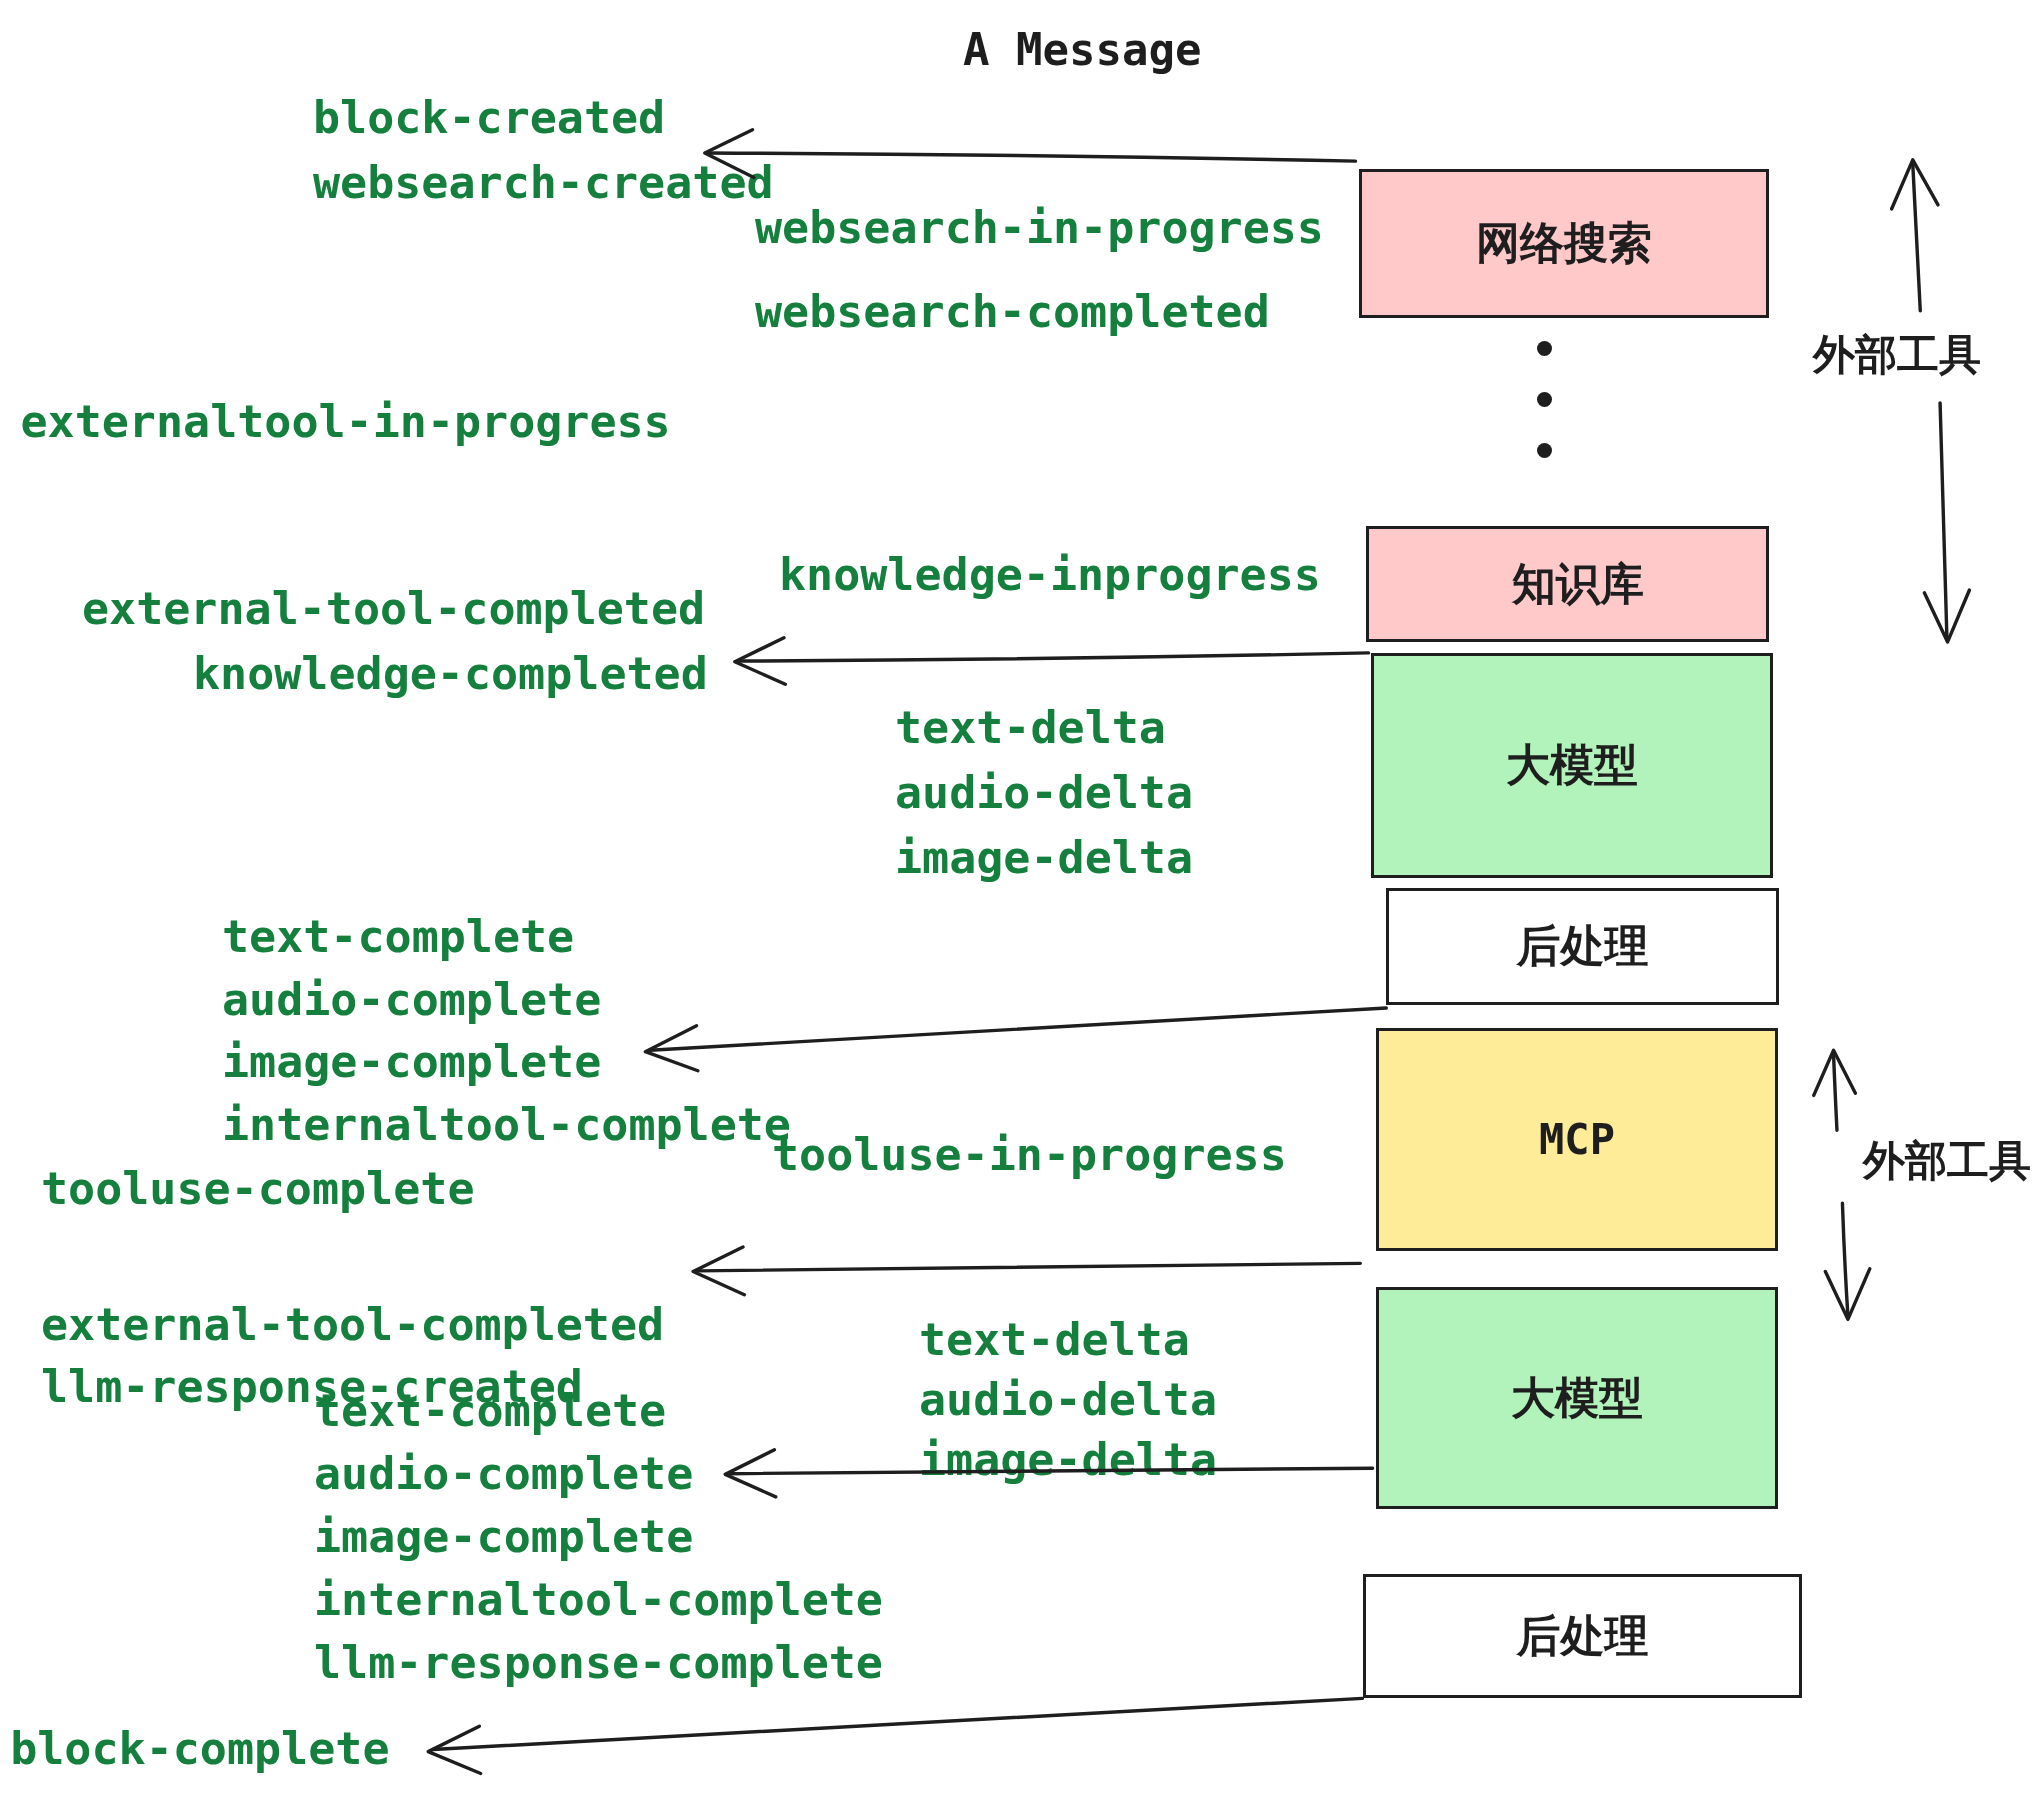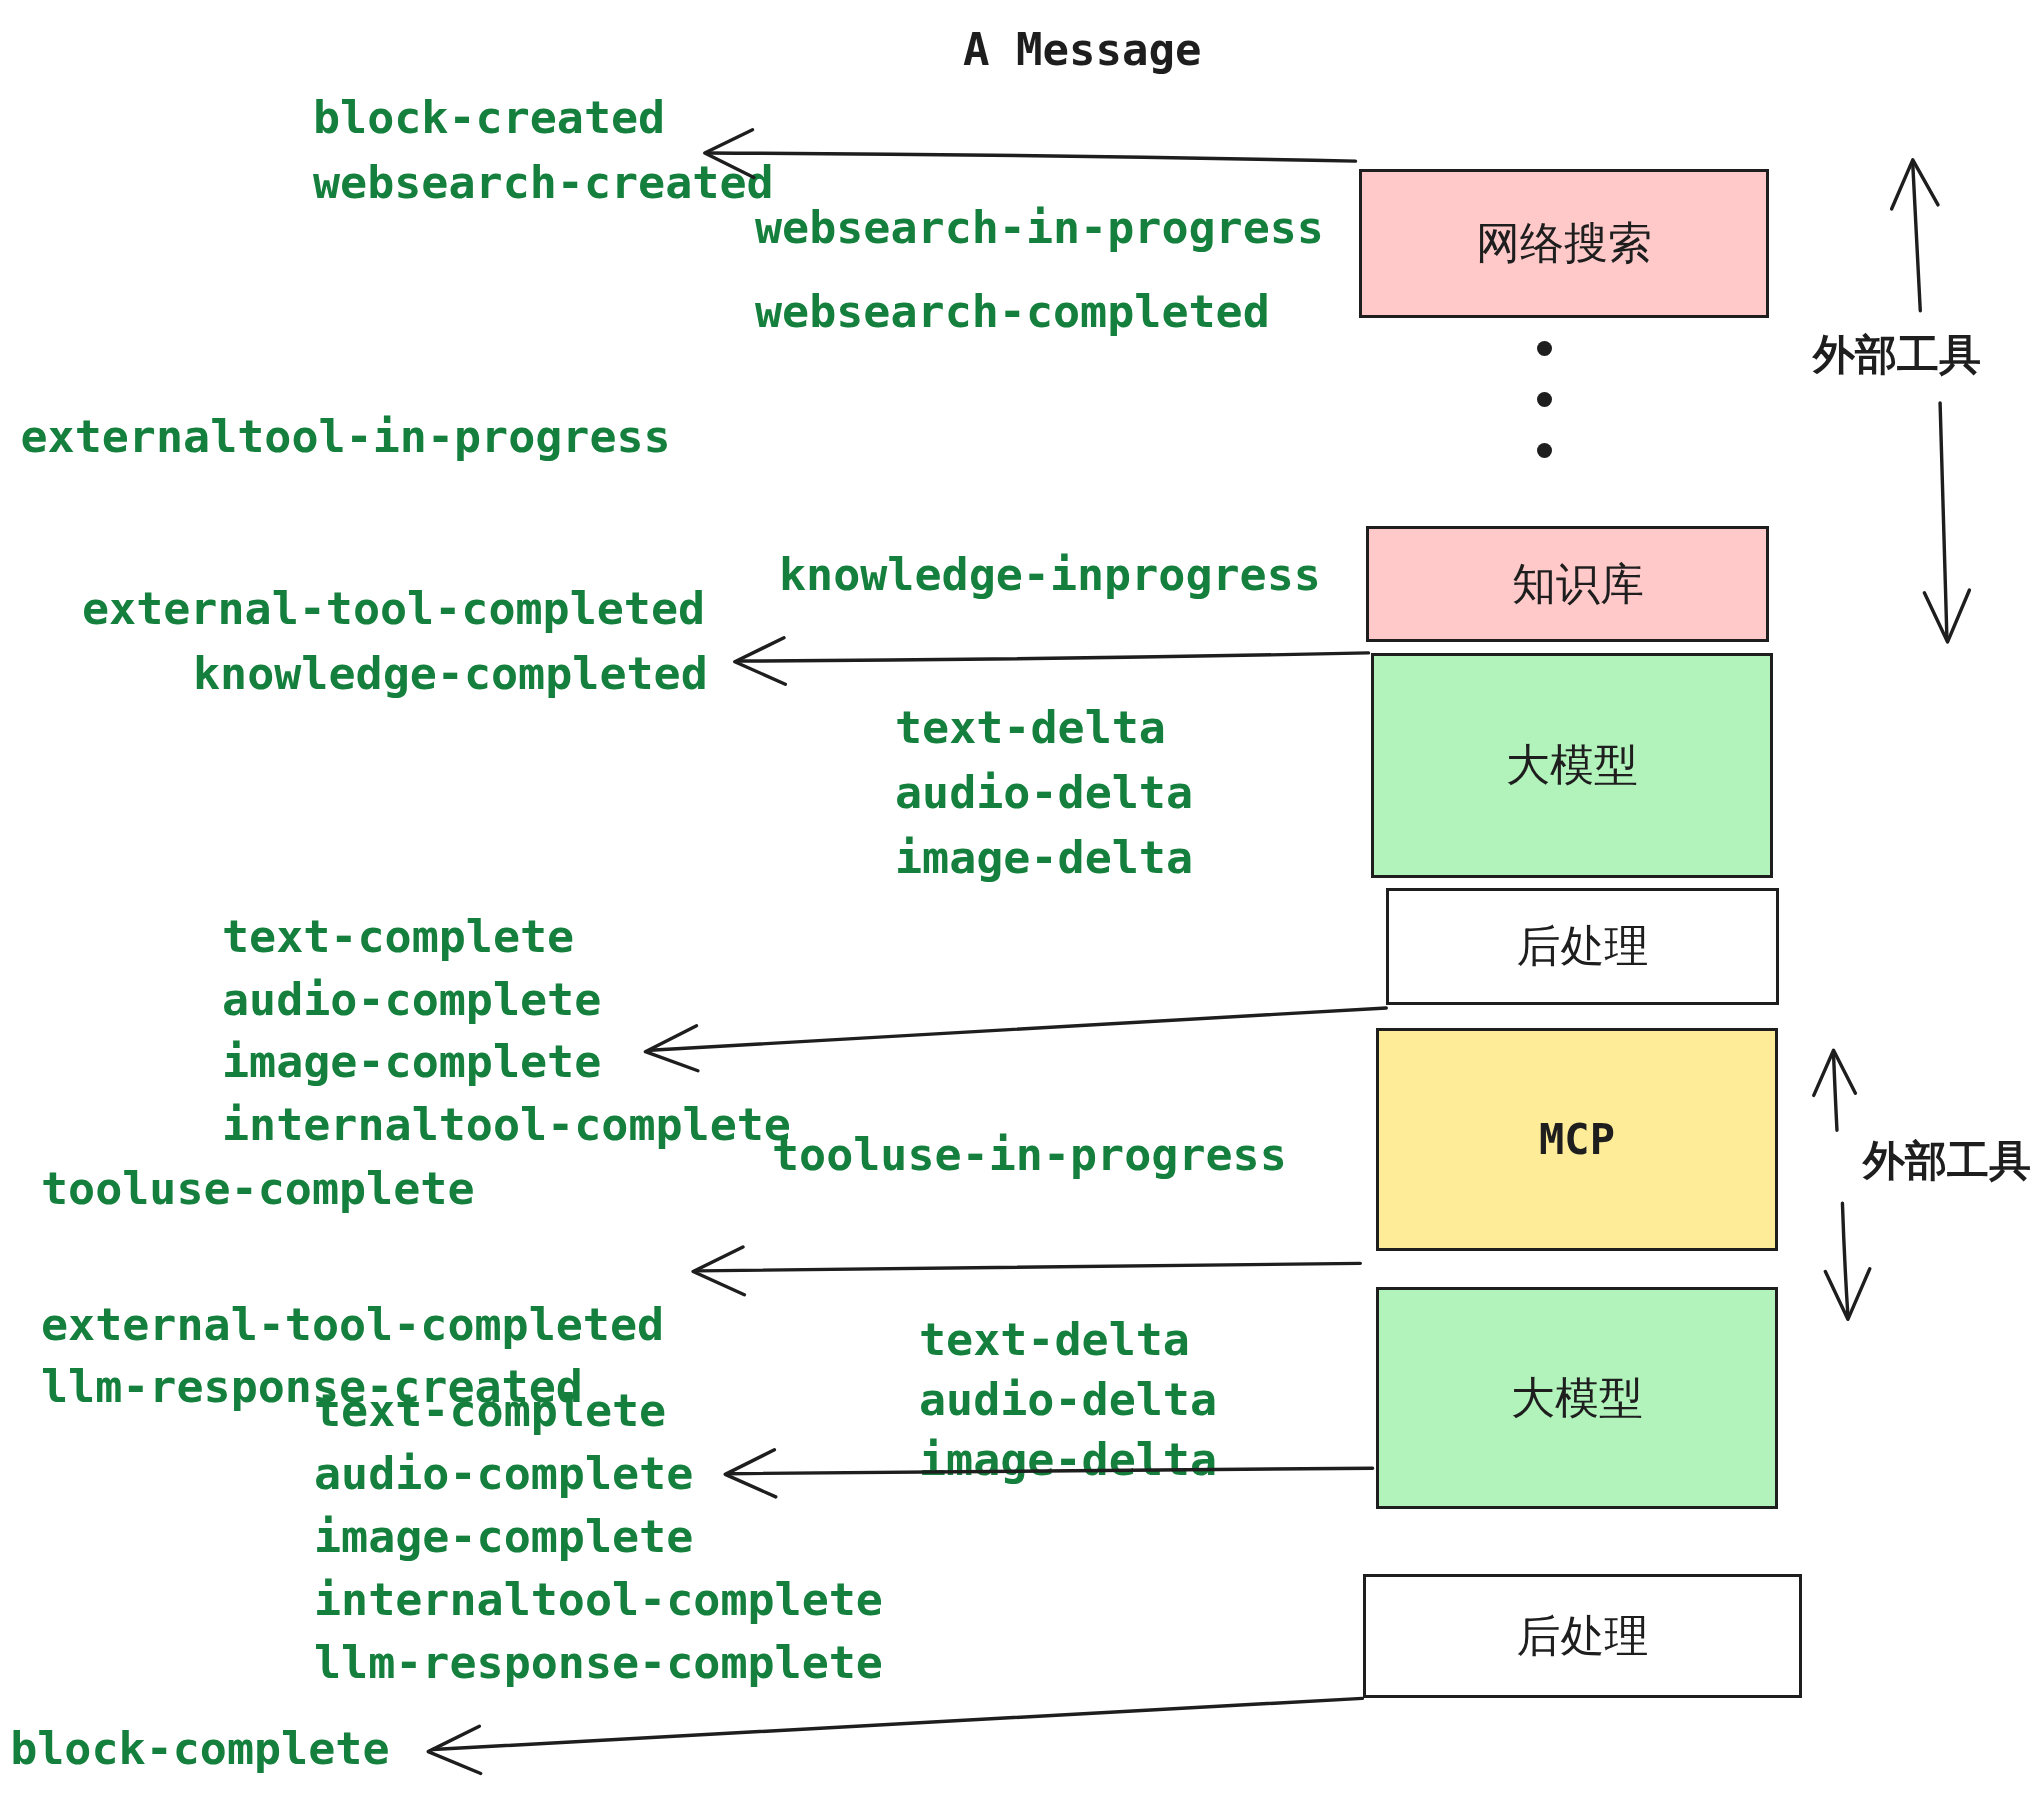--- a/index.html
+++ b/index.html
@@ -2,41 +2,41 @@
 <html style="font-size:11px"><head>
 <meta charset="utf-8">
 <style>
   html,body{margin:0;padding:0;background:#ffffff;}
   #canvas{position:relative;width:2035px;height:1796px;background:#ffffff;overflow:hidden;
           font-family:"DejaVu Sans Mono","Liberation Mono",monospace;color:#1e1e1e;}
   .ev{position:absolute;font-size:45px;font-weight:700;letter-spacing:0px;white-space:nowrap;
       transform:translateY(-50%);color:#15803d;}
   .title{position:absolute;font-size:44px;font-weight:700;white-space:nowrap;transform:translateY(-50%);}
   .box{position:absolute;border:3.4px solid #1e1e1e;display:flex;align-items:center;justify-content:center;
-       font-size:44px;font-weight:400;box-sizing:border-box;
+       font-size:44px;font-weight:700;box-sizing:border-box;
        font-family:"DejaVu Sans","Liberation Sans",sans-serif;}
   .box.mono{font-family:"DejaVu Sans Mono","Liberation Mono",monospace;font-weight:700;font-size:42px;}
   .side-label{position:absolute;font-size:42px;font-weight:600;white-space:nowrap;transform:translateY(-50%);
        font-family:"DejaVu Sans","Liberation Sans",sans-serif;}
   .dot{position:absolute;width:15px;height:15px;border-radius:50%;background:#1e1e1e;}
   svg.overlay{position:absolute;left:0;top:0;width:2035px;height:1796px;pointer-events:none;}
   svg.overlay path{stroke:#1e1e1e;stroke-width:5;fill:none;stroke-linecap:round;stroke-linejoin:round;}
 </style>
 </head>
 <body>
 
 <div id="canvas">
 
   <div class="title" style="left:963px;top:49px">A Message</div>
 
   <div class="ev" style="left:313px;top:117px">block-created</div>
   <div class="ev" style="left:313px;top:182px">websearch-created</div>
   <div class="ev" style="left:755px;top:227px">websearch-in-progress</div>
   <div class="ev" style="left:755px;top:311px">websearch-completed</div>
-  <div class="ev" style="left:20.5px;top:436px">externaltool-in-progress</div>
+  <div class="ev" style="left:20.5px;top:421px">externaltool-in-progress</div>
   <div class="ev" style="left:779px;top:574px">knowledge-inprogress</div>
   <div class="ev" style="left:82px;top:608px">external-tool-completed</div>
   <div class="ev" style="left:193px;top:673px">knowledge-completed</div>
   <div class="ev" style="left:895px;top:727px">text-delta</div>
   <div class="ev" style="left:895px;top:792px">audio-delta</div>
   <div class="ev" style="left:895px;top:857px">image-delta</div>
   <div class="ev" style="left:222px;top:936px">text-complete</div>
   <div class="ev" style="left:222px;top:999px">audio-complete</div>
   <div class="ev" style="left:222px;top:1061px">image-complete</div>
   <div class="ev" style="left:222px;top:1124px">internaltool-complete</div>

